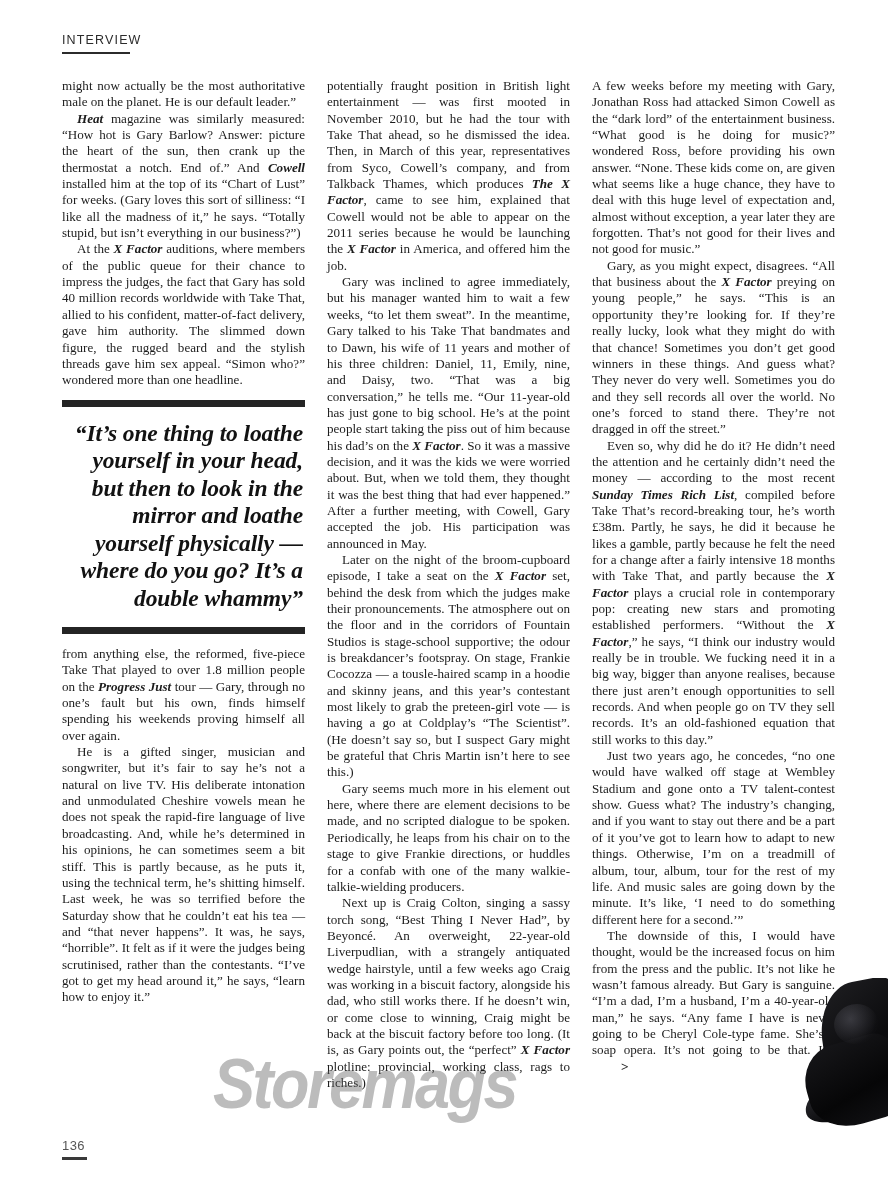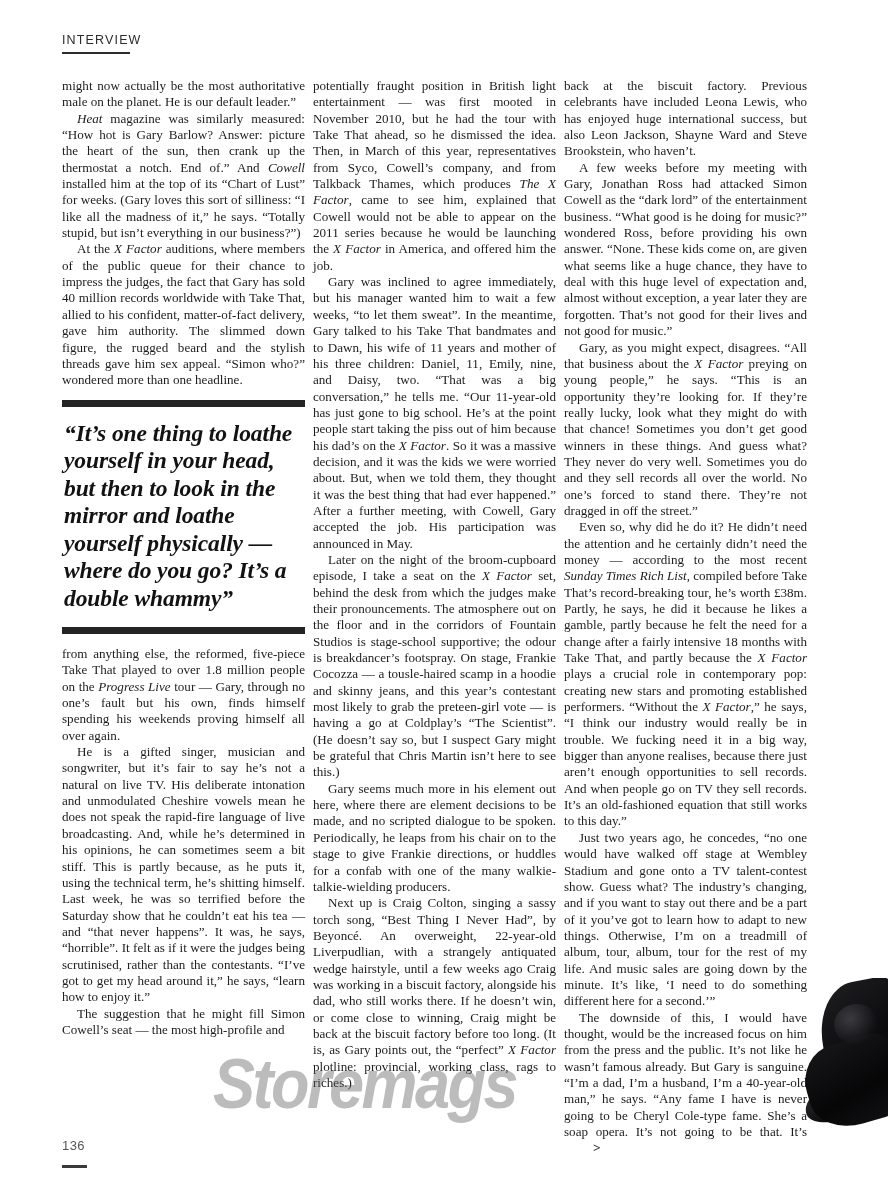--- a/index.html
+++ b/index.html
@@ -45,21 +45,21 @@
   }
 
   
   .columns {
     position: absolute;
     left: 62px;
     top: 78px;
     width: 772px;
     height: 1050px;
     display: flex;
-    gap: 8px;
+    gap: 22px;
   }
   .col {
     width: 243px;
     flex: 0 0 243px;
     position: relative;
   }
 
   .col p, .quote-after p {
     margin: 0;
     font-size: 13.1px;
@@ -68,41 +68,41 @@
     text-justify: inter-word;
     hyphens: none;
     color: #1c1c1c;
   }
   .col p + p,
   .quote-after p + p {
     text-indent: 15px;
   }
   .col p.no-indent { text-indent: 0; }
 
-  em, i { font-style: italic; }
+  em, i { font-style: italic; font-weight: bold; }
 
   
   .pullquote {
     margin: 11px 0 12px 0;
   }
   .pq-rule {
     width: 100%;
     height: 7px;
     background: #242424;
   }
   .pq-rule.bottom { margin-top: 9px; }
   .pq-text {
     font-family: "Liberation Serif", "DejaVu Serif", serif;
     font-style: italic;
     font-weight: bold;
     font-size: 23.5px;
     line-height: 27.5px;
     color: #121212;
     padding: 13px 2px 6px 2px;
-    text-align: left;
+    text-align: right;
     letter-spacing: -0.1px;
   }
 
   
   .continue-arrow {
     display: inline-block;
     font-family: "Liberation Serif", "DejaVu Serif", serif;
     font-size: 13.5px;
     font-weight: bold;
     padding-left: 14px;
@@ -113,21 +113,21 @@
     position: absolute;
     left: 62px;
     top: 1138px;
   }
   .folio-number {
     font-family: "Liberation Sans", "DejaVu Sans", sans-serif;
     font-size: 13px;
     color: #555555;
     letter-spacing: 0.4px;
     display: block;
-    padding-bottom: 12px;
+    padding-bottom: 4px;
   }
   .folio-rule {
     width: 25px;
     height: 2.6px;
     background: #3a3a3a;
   }
 
   
   .watermark {
     position: absolute;
@@ -215,36 +215,34 @@
         <p>At the <em>X Factor</em> auditions, where members of the public queue for their chance to impress the judges, the fact that Gary has sold 40 million records worldwide with Take That, allied to his confident, matter-of-fact delivery, gave him authority. The slimmed down figure, the rugged beard and the stylish threads gave him sex appeal. “Simon who?” wondered more than one headline.</p>
       </div>
 
       <div class="pullquote">
         <div class="pq-rule"></div>
         <div class="pq-text">“It’s one thing to loathe yourself in your head, but then to look in the mirror and loathe yourself physically — where do you go? It’s a double whammy”</div>
         <div class="pq-rule bottom"></div>
       </div>
 
       <div class="quote-after">
-        <p class="no-indent">from anything else, the reformed, five-piece Take That played to over 1.8 million people on the <em>Progress Live</em> tour — Gary, through no one’s fault but his own, finds himself spending his weekends proving himself all over again.</p>
+        <p class="no-indent">from anything else, the reformed, five-piece Take That played to over 1.8 million people on the <em>Progress Just</em> tour — Gary, through no one’s fault but his own, finds himself spending his weekends proving himself all over again.</p>
         <p>He is a gifted singer, musician and songwriter, but it’s fair to say he’s not a natural on live TV. His deliberate intonation and unmodulated Cheshire vowels mean he does not speak the rapid-fire language of live broadcasting. And, while he’s determined in his opinions, he can sometimes seem a bit stiff. This is partly because, as he puts it, using the technical term, he’s shitting himself. Last week, he was so terrified before the Saturday show that he couldn’t eat his tea — and “that never happens”. It was, he says, “horrible”. It felt as if it were the judges being scrutinised, rather than the contestants. “I’ve got to get my head around it,” he says, “learn how to enjoy it.”</p>
-        <p>The suggestion that he might fill Simon Cowell’s seat — the most high-profile and</p>
       </div>
     </div>
 
     <div class="col">
       <p>potentially fraught position in British light entertainment — was first mooted in November 2010, but he had the tour with Take That ahead, so he dismissed the idea. Then, in March of this year, representatives from Syco, Cowell’s company, and from Talkback Thames, which produces <em>The X Factor</em>, came to see him, explained that Cowell would not be able to appear on the 2011 series because he would be launching the <em>X Factor</em> in America, and offered him the job.</p>
       <p>Gary was inclined to agree immediately, but his manager wanted him to wait a few weeks, “to let them sweat”. In the meantime, Gary talked to his Take That bandmates and to Dawn, his wife of 11 years and mother of his three children: Daniel, 11, Emily, nine, and Daisy, two. “That was a big conversation,” he tells me. “Our 11-year-old has just gone to big school. He’s at the point people start taking the piss out of him because his dad’s on the <em>X Factor</em>. So it was a massive decision, and it was the kids we were worried about. But, when we told them, they thought it was the best thing that had ever happened.” After a further meeting, with Cowell, Gary accepted the job. His participation was announced in May.</p>
       <p>Later on the night of the broom-cupboard episode, I take a seat on the <em>X Factor</em> set, behind the desk from which the judges make their pronouncements. The atmosphere out on the floor and in the corridors of Fountain Studios is stage-school supportive; the odour is breakdancer’s footspray. On stage, Frankie Cocozza — a tousle-haired scamp in a hoodie and skinny jeans, and this year’s contestant most likely to grab the preteen-girl vote — is having a go at Coldplay’s “The Scientist”. (He doesn’t say so, but I suspect Gary might be grateful that Chris Martin isn’t here to see this.)</p>
       <p>Gary seems much more in his element out here, where there are element decisions to be made, and no scripted dialogue to be spoken. Periodically, he leaps from his chair on to the stage to give Frankie directions, or huddles for a confab with one of the many walkie-talkie-wielding producers.</p>
       <p>Next up is Craig Colton, singing a sassy torch song, “Best Thing I Never Had”, by Beyoncé. An overweight, 22-year-old Liverpudlian, with a strangely antiquated wedge hairstyle, until a few weeks ago Craig was working in a biscuit factory, alongside his dad, who still works there. If he doesn’t win, or come close to winning, Craig might be back at the biscuit factory before too long. (It is, as Gary points out, the “perfect” <em>X Factor</em> plotline: provincial, working class, rags to riches.)</p>
     </div>
 
     <div class="col">
-      <p>back at the biscuit factory. Previous celebrants have included Leona Lewis, who has enjoyed huge international success, but also Leon Jackson, Shayne Ward and Steve Brookstein, who haven’t.</p>
       <p>A few weeks before my meeting with Gary, Jonathan Ross had attacked Simon Cowell as the “dark lord” of the entertainment business. “What good is he doing for music?” wondered Ross, before providing his own answer. “None. These kids come on, are given what seems like a huge chance, they have to deal with this huge level of expectation and, almost without exception, a year later they are forgotten. That’s not good for their lives and not good for music.”</p>
       <p>Gary, as you might expect, disagrees. “All that business about the <em>X Factor</em> preying on young people,” he says. “This is an opportunity they’re looking for. If they’re really lucky, look what they might do with that chance! Sometimes you don’t get good winners in these things. And guess what? They never do very well. Sometimes you do and they sell records all over the world. No one’s forced to stand there. They’re not dragged in off the street.”</p>
       <p>Even so, why did he do it? He didn’t need the attention and he certainly didn’t need the money — according to the most recent <em>Sunday Times Rich List</em>, compiled before Take That’s record-breaking tour, he’s worth £38m. Partly, he says, he did it because he likes a gamble, partly because he felt the need for a change after a fairly intensive 18 months with Take That, and partly because the <em>X Factor</em> plays a crucial role in contemporary pop: creating new stars and promoting established performers. “Without the <em>X Factor</em>,” he says, “I think our industry would really be in trouble. We fucking need it in a big way, bigger than anyone realises, because there just aren’t enough opportunities to sell records. And when people go on TV they sell records. It’s an old-fashioned equation that still works to this day.”</p>
       <p>Just two years ago, he concedes, “no one would have walked off stage at Wembley Stadium and gone onto a TV talent-contest show. Guess what? The industry’s changing, and if you want to stay out there and be a part of it you’ve got to learn how to adapt to new things. Otherwise, I’m on a treadmill of album, tour, album, tour for the rest of my life. And music sales are going down by the minute. It’s like, ‘I need to do something different here for a second.’”</p>
       <p>The downside of this, I would have thought, would be the increased focus on him from the press and the public. It’s not like he wasn’t famous already. But Gary is sanguine. “I’m a dad, I’m a husband, I’m a 40-year-old man,” he says. “Any fame I have is never going to be Cheryl Cole-type fame. She’s a soap opera. It’s not going to be that. It’s<span class="continue-arrow">&gt;</span></p>
     </div>
 
   </div>
 
   <div class="watermark">Storemags</div>

